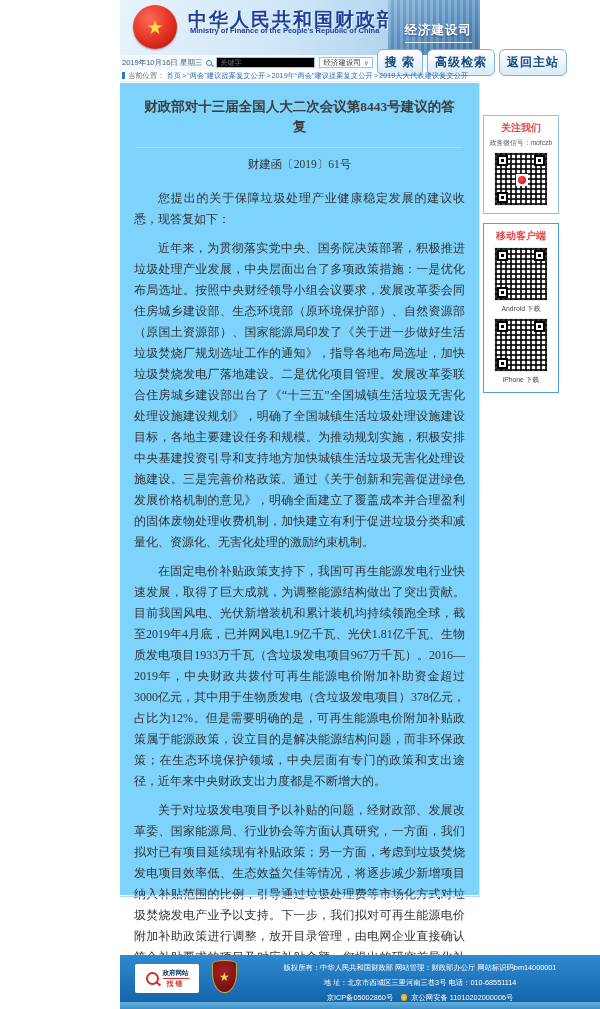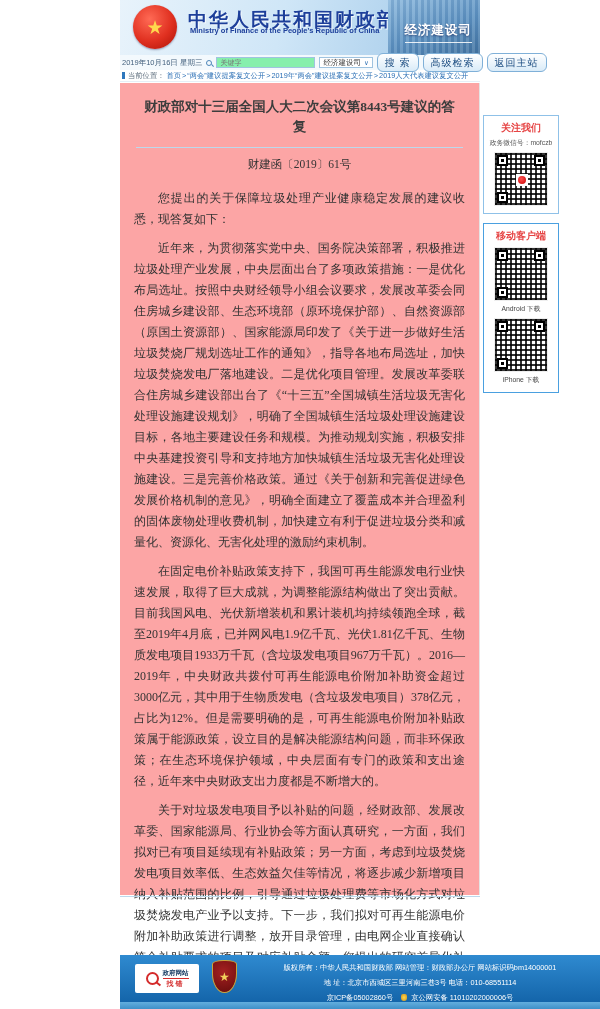--- a/index.html
+++ b/index.html
@@ -25,40 +25,40 @@
   .dept-label { position:absolute; right:8px; bottom:12px; color:#fff; font-weight:bold; font-size:12.5px;
     letter-spacing:1px; border-bottom:1px solid rgba(255,255,255,.85); padding-bottom:3px; text-shadow:0 1px 2px rgba(0,0,60,.5); }
 
   
   .toolbar { position:absolute; left:120px; top:55px; width:360px; height:15px; background:#f3f9fd;
     display:flex; align-items:center; gap:4px; padding:2px 2px; font-size:7.5px; color:#44617e; }
   .tb-date { white-space:nowrap; }
   .search-icon { width:6px; height:6px; border:1.2px solid #4d86b9; border-radius:50%; position:relative; flex:none; }
   .search-icon::after { content:""; position:absolute; left:4px; top:4px; width:3px; height:1.2px;
     background:#4d86b9; transform:rotate(45deg); }
-  .tb-input { width:104px; height:11px; border:1px solid #9fc3e0; background:#86efac; font-size:7px;
+  .tb-input { width:104px; height:11px; border:1px solid #9fc3e0; background:#000000; font-size:7px;
     color:#777; padding:0 3px; outline:none; }
   .tb-select { height:11px; border:1px solid #9fc3e0; background:#fff; display:flex; align-items:center;
     gap:3px; padding:0 3px; color:#333; white-space:nowrap; }
   .tb-select .arrow { color:#2a6db2; font-size:6.5px; }
-  .tb-btn { height:19px; border:1px solid #7fb0d8; border-radius:6px; background:linear-gradient(#ffffff,#d9ebf8);
-    color:#17497f; font-weight:normal; font-size:10px; display:flex; align-items:center; padding:0 7px;
+  .tb-btn { height:27px; border:1px solid #7fb0d8; border-radius:6px; background:linear-gradient(#ffffff,#d9ebf8);
+    color:#17497f; font-weight:bold; font-size:12px; display:flex; align-items:center; padding:0 7px;
     white-space:nowrap; cursor:pointer; letter-spacing:1px; }
 
   
   .breadcrumb { position:absolute; left:120px; top:70px; width:360px; height:12px; display:flex;
     align-items:center; font-size:7.3px; color:#2b6fb5; white-space:nowrap; overflow:hidden;
     border-bottom:1px solid #e6eff7; }
   .bc-icon { width:3px; height:7px; background:#2f78bd; margin:0 3px 0 2px; flex:none; }
   .bc-label { color:#5b6b7a; margin-right:2px; }
   .bc-link { color:#2b6fb5; cursor:pointer; }
   .bc-sep { color:#2b6fb5; margin:0 1px; }
 
   
-  .doc { position:absolute; left:120px; top:83px; width:360px; height:812px; background:#fca5a5;
+  .doc { position:absolute; left:120px; top:83px; width:360px; height:812px; background:#7dd3fc;
     border-right:1px solid #e4e4e4; padding:12px 14px 8px;
     font-family:"Liberation Serif","DejaVu Serif",serif; color:#333; }
   .doc-title { text-align:center; font-size:13.5px; font-weight:bold; color:#3d3d3d; margin:2px 6px 11px; line-height:1.45; }
   .doc-rule { border:none; border-top:1px solid #bcd8ec; margin:0 2px 9px; }
   .doc-num { text-align:center; font-size:11.5px; color:#333; margin-bottom:16px; }
   .doc p { font-size:12px; line-height:21px; margin:0 0 8px; text-indent:2em; text-align:justify; }
   .doc p.salutation { text-indent:0; }
   .controls { position:absolute; left:120px; top:884px; width:360px; text-align:right; padding-right:7px;
     font-size:8px; color:#2b6fb5; font-family:"Liberation Sans",sans-serif; }
   .controls span { cursor:pointer; margin-left:4px; }

